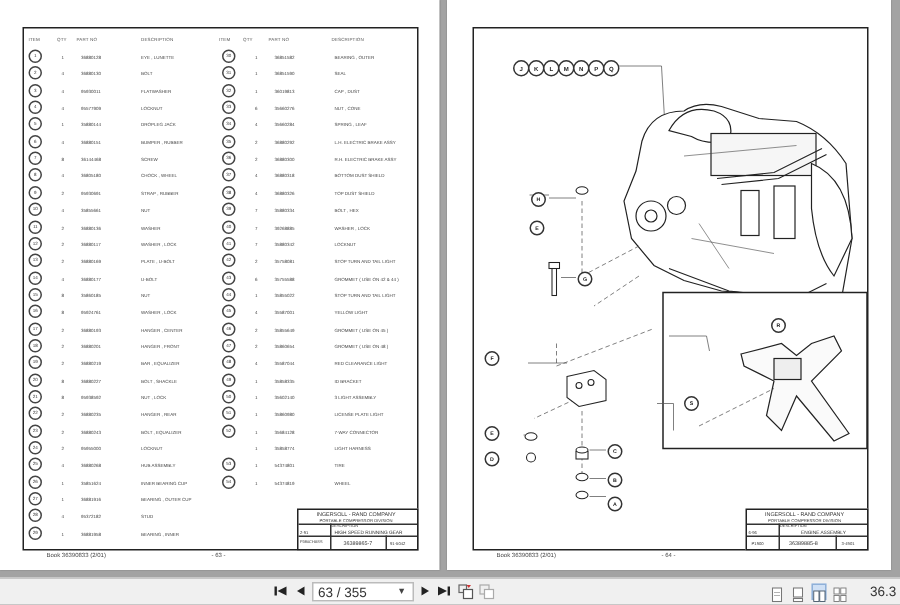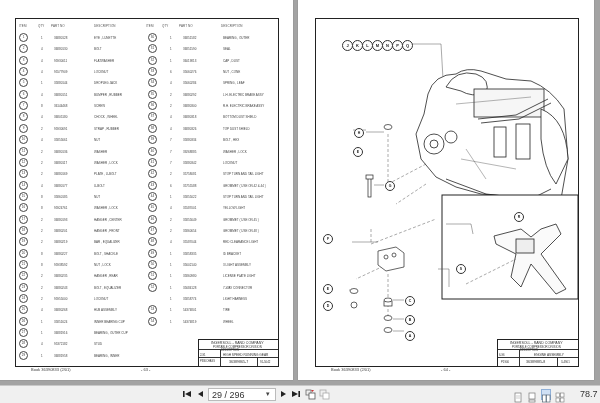--- a/index.html
+++ b/index.html
@@ -518,21 +518,21 @@
     <svg width="10" height="10">
         <rect x="1" y="2" width="1.6" height="6" fill="#222"></rect>
         <polygon points="9,2 9,8 3,5" fill="#222"></polygon>
       </svg>
   </div>
   <div class="tbtn" style="left:195px;width:10px;">
     <svg width="8" height="10">
         <polygon points="7,2 7,8 2,5" fill="#222"></polygon>
       </svg>
   </div>
-  <div class="pagebox">29 / 296</div>
+  <div class="pagebox">63 / 355</div>
   <div class="drop" style="left:266px;top:4px;">▾</div>
   <div class="tbtn" style="left:279px;width:10px;">
     <svg width="8" height="10">
         <polygon points="1,2 1,8 6,5" fill="#222"></polygon>
       </svg>
   </div>
   <div class="tbtn" style="left:290px;width:12px;">
     <svg width="10" height="10">
         <polygon points="1,2 1,8 7,5" fill="#222"></polygon>
         <rect x="7.4" y="2" width="1.6" height="6" fill="#222"></rect>
@@ -572,14 +572,14 @@
       </svg>
   </div>
   <div class="viewicon" style="left:555px;">
     <svg width="10" height="11">
         <rect x="1" y="1" width="3.5" height="4" fill="#fff" stroke="#777" stroke-width=".6"></rect>
         <rect x="5.5" y="1" width="3.5" height="4" fill="#fff" stroke="#777" stroke-width=".6"></rect>
         <rect x="1" y="6" width="3.5" height="4" fill="#fff" stroke="#777" stroke-width=".6"></rect>
         <rect x="5.5" y="6" width="3.5" height="4" fill="#fff" stroke="#777" stroke-width=".6"></rect>
       </svg>
   </div>
-  <span class="zoomtxt">78.7</span>
+  <span class="zoomtxt">36.3</span>
 </div>
 
 </body></html>

